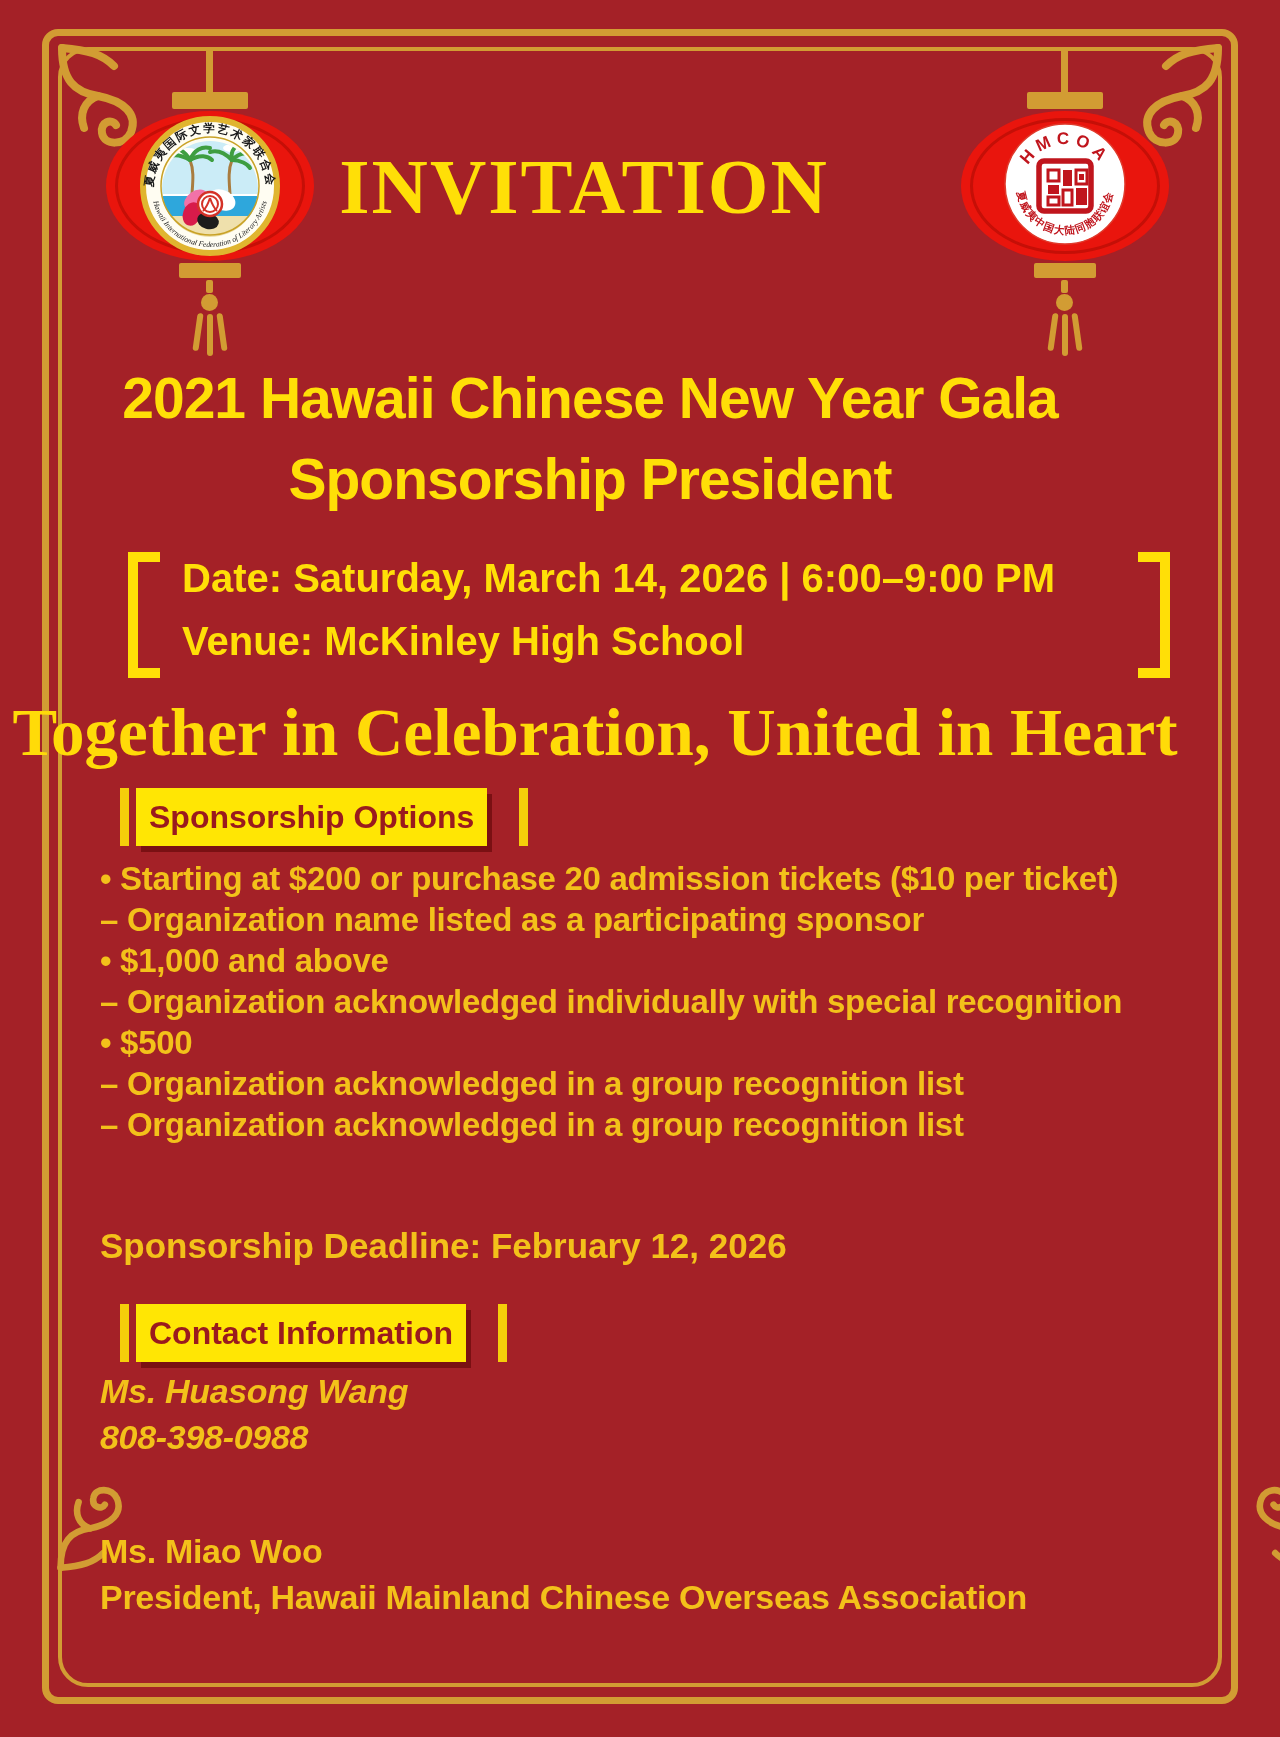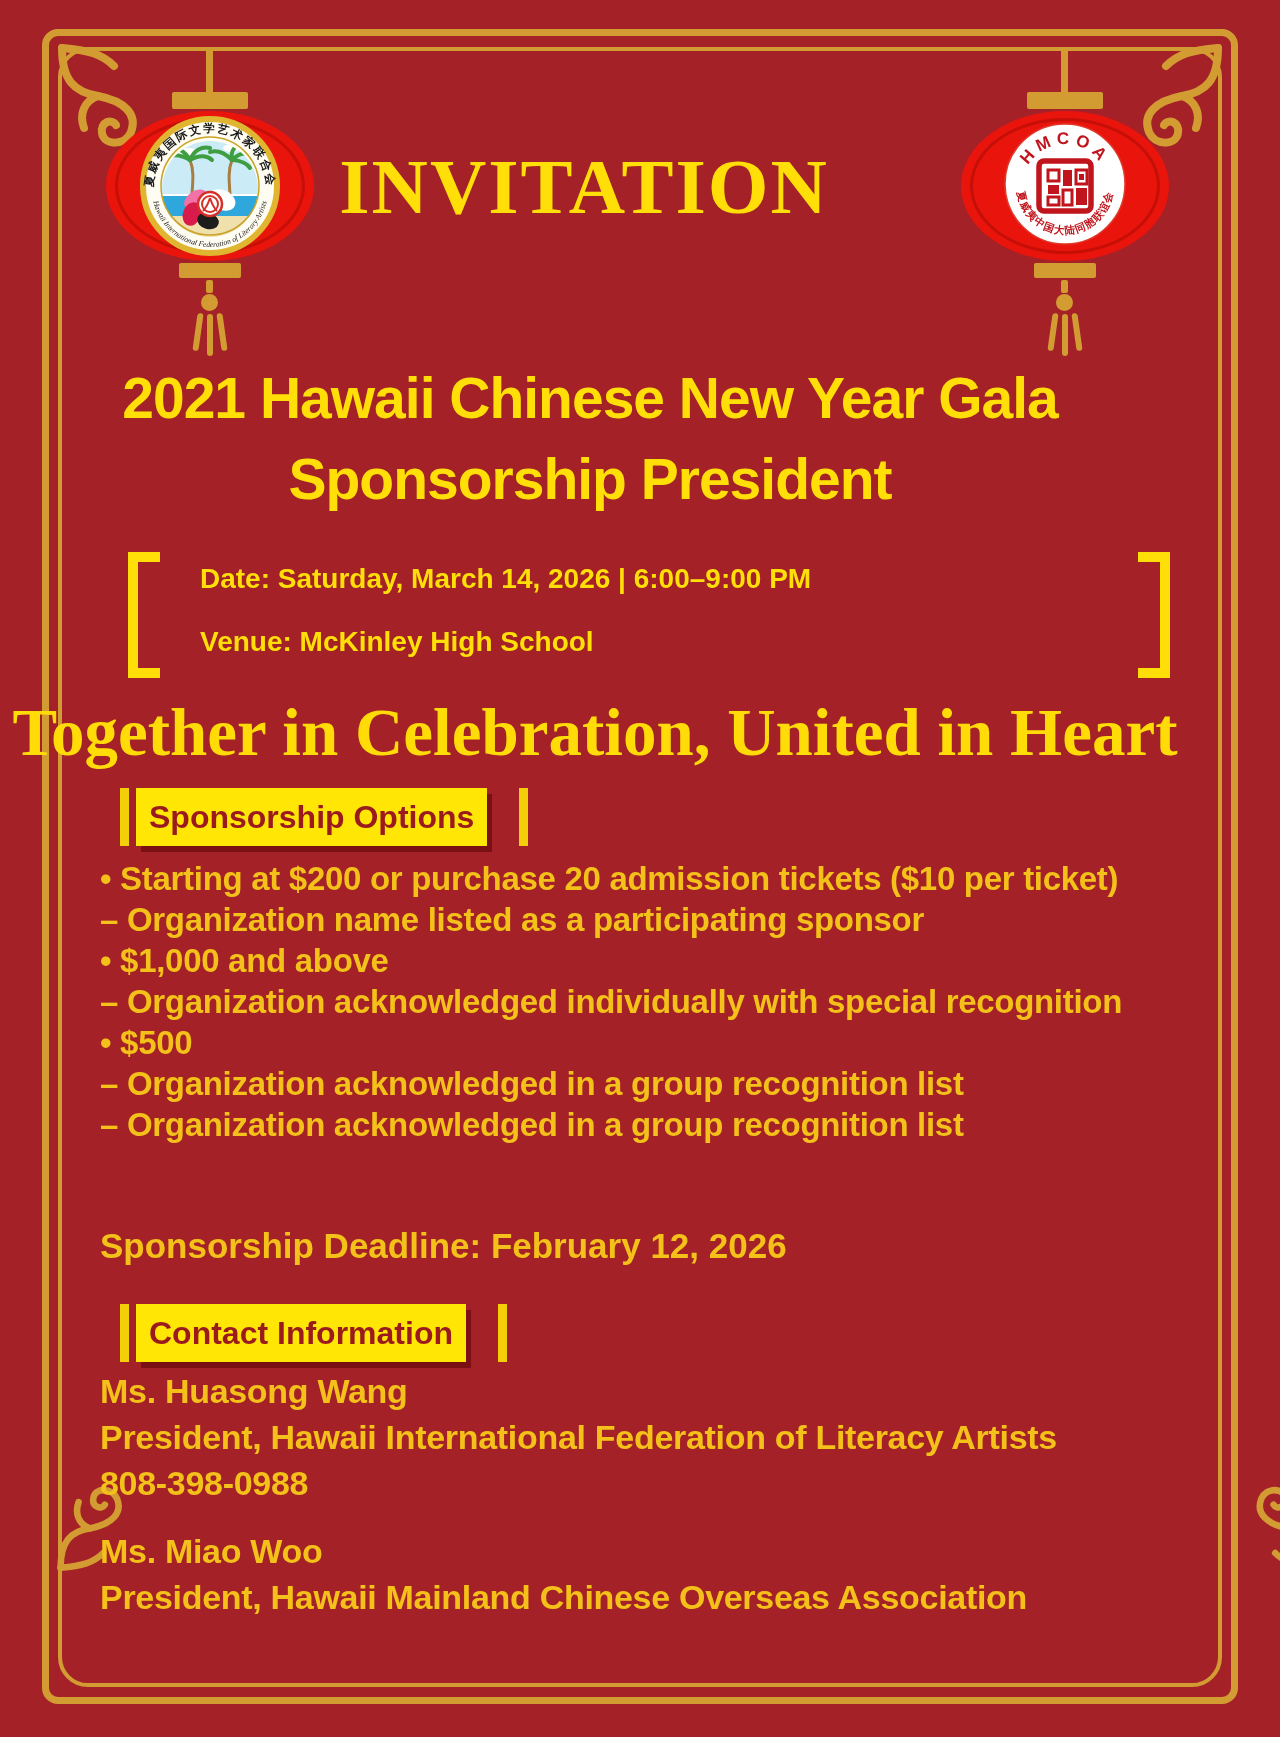--- a/index.html
+++ b/index.html
@@ -29,21 +29,21 @@
   .lantern-body{width:208px;height:150px;border-radius:50%;background:var(--lred);}
   .lantern-inner{position:absolute;left:9px;top:7px;right:9px;bottom:7px;border:3px solid #C50F07;border-radius:50%;}
   .ball{width:17px;height:17px;border-radius:50%;}
   .strand{width:6px;height:38px;border-radius:3px;}
   
   .serif{font-family:"Liberation Serif","DejaVu Serif",serif;}
   .invitation{top:142px;left:0;width:1168px;text-align:center;font-size:78px;font-weight:bold;
     letter-spacing:2px;color:var(--yb);}
   .title{top:358px;left:0;width:1180px;text-align:center;font-size:57px;line-height:81px;
     font-weight:bold;letter-spacing:-1px;color:var(--yb);}
-  .dateblock{top:547px;left:182px;width:960px;font-size:28px;line-height:63px;font-weight:bold;color:var(--yb);margin-left:18px;}
+  .dateblock{top:547px;left:182px;width:960px;font-size:40px;line-height:63px;font-weight:bold;color:var(--yb);}
   .bracket{width:22px;height:106px;top:552px;}
   .bracket.l{left:128px;border-left:10px solid var(--yb);border-top:10px solid var(--yb);border-bottom:10px solid var(--yb);}
   .bracket.r{left:1138px;border-right:10px solid var(--yb);border-top:10px solid var(--yb);border-bottom:10px solid var(--yb);}
   .tagline{top:694px;left:0;width:1190px;text-align:center;font-size:67px;font-weight:bold;color:#FFDB08;}
   
   .sec-head{left:120px;height:58px;display:flex;align-items:stretch;}
   .vbar{width:9px;background:#F5CE0A;}
   .sec-box{margin-left:7px;margin-right:32px;background:var(--boxy);color:var(--boxtext);
     font-size:32px;font-weight:bold;display:flex;align-items:center;padding:0 13px;
     box-shadow:5px 6px 0 var(--boxshadow);}
@@ -211,22 +211,21 @@
 </div>
 
 <div class="abs deadline">Sponsorship Deadline: February 12, 2026</div>
 
 <div class="abs sec-head" style="top:1304px;">
   <div class="vbar"></div>
   <div class="sec-box">Contact Information</div>
   <div class="vbar"></div>
 </div>
 
-<div class="abs contact-block" style="top:1368px;">
+<div class="abs contact-block" style="top:1368px;font-style:italic;">
   <div>Ms. Huasong Wang</div>
-  <div>President, Hawaii International Federation of Literacy Artists</div>
   <div>808-398-0988</div>
 </div>
 
 <div class="abs contact-block" style="top:1528px;">
   <div>Ms. Miao Woo</div>
   <div>President, Hawaii Mainland Chinese Overseas Association</div>
 </div>
 
 </body></html>

